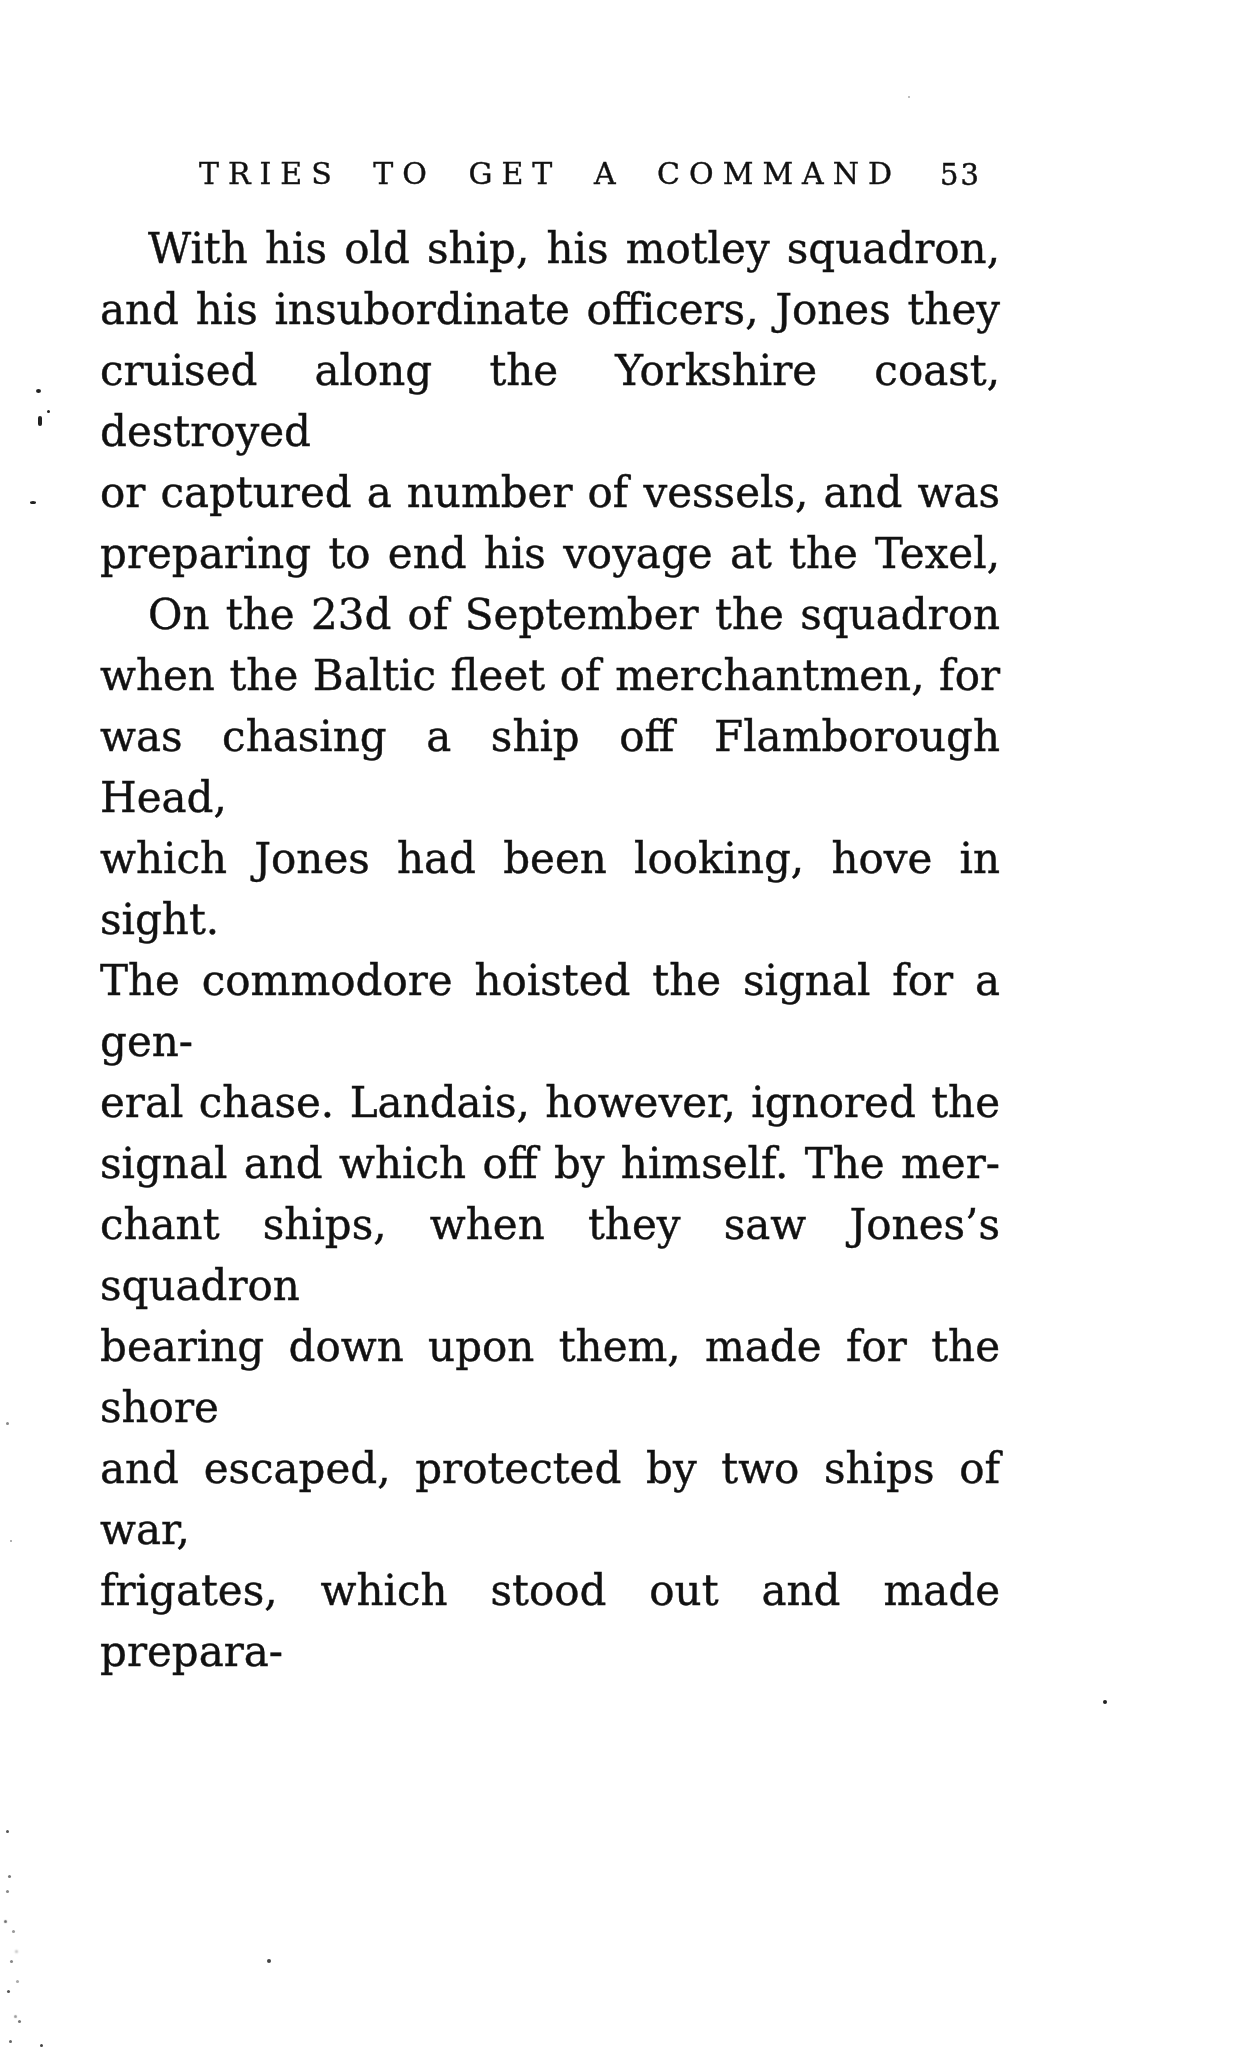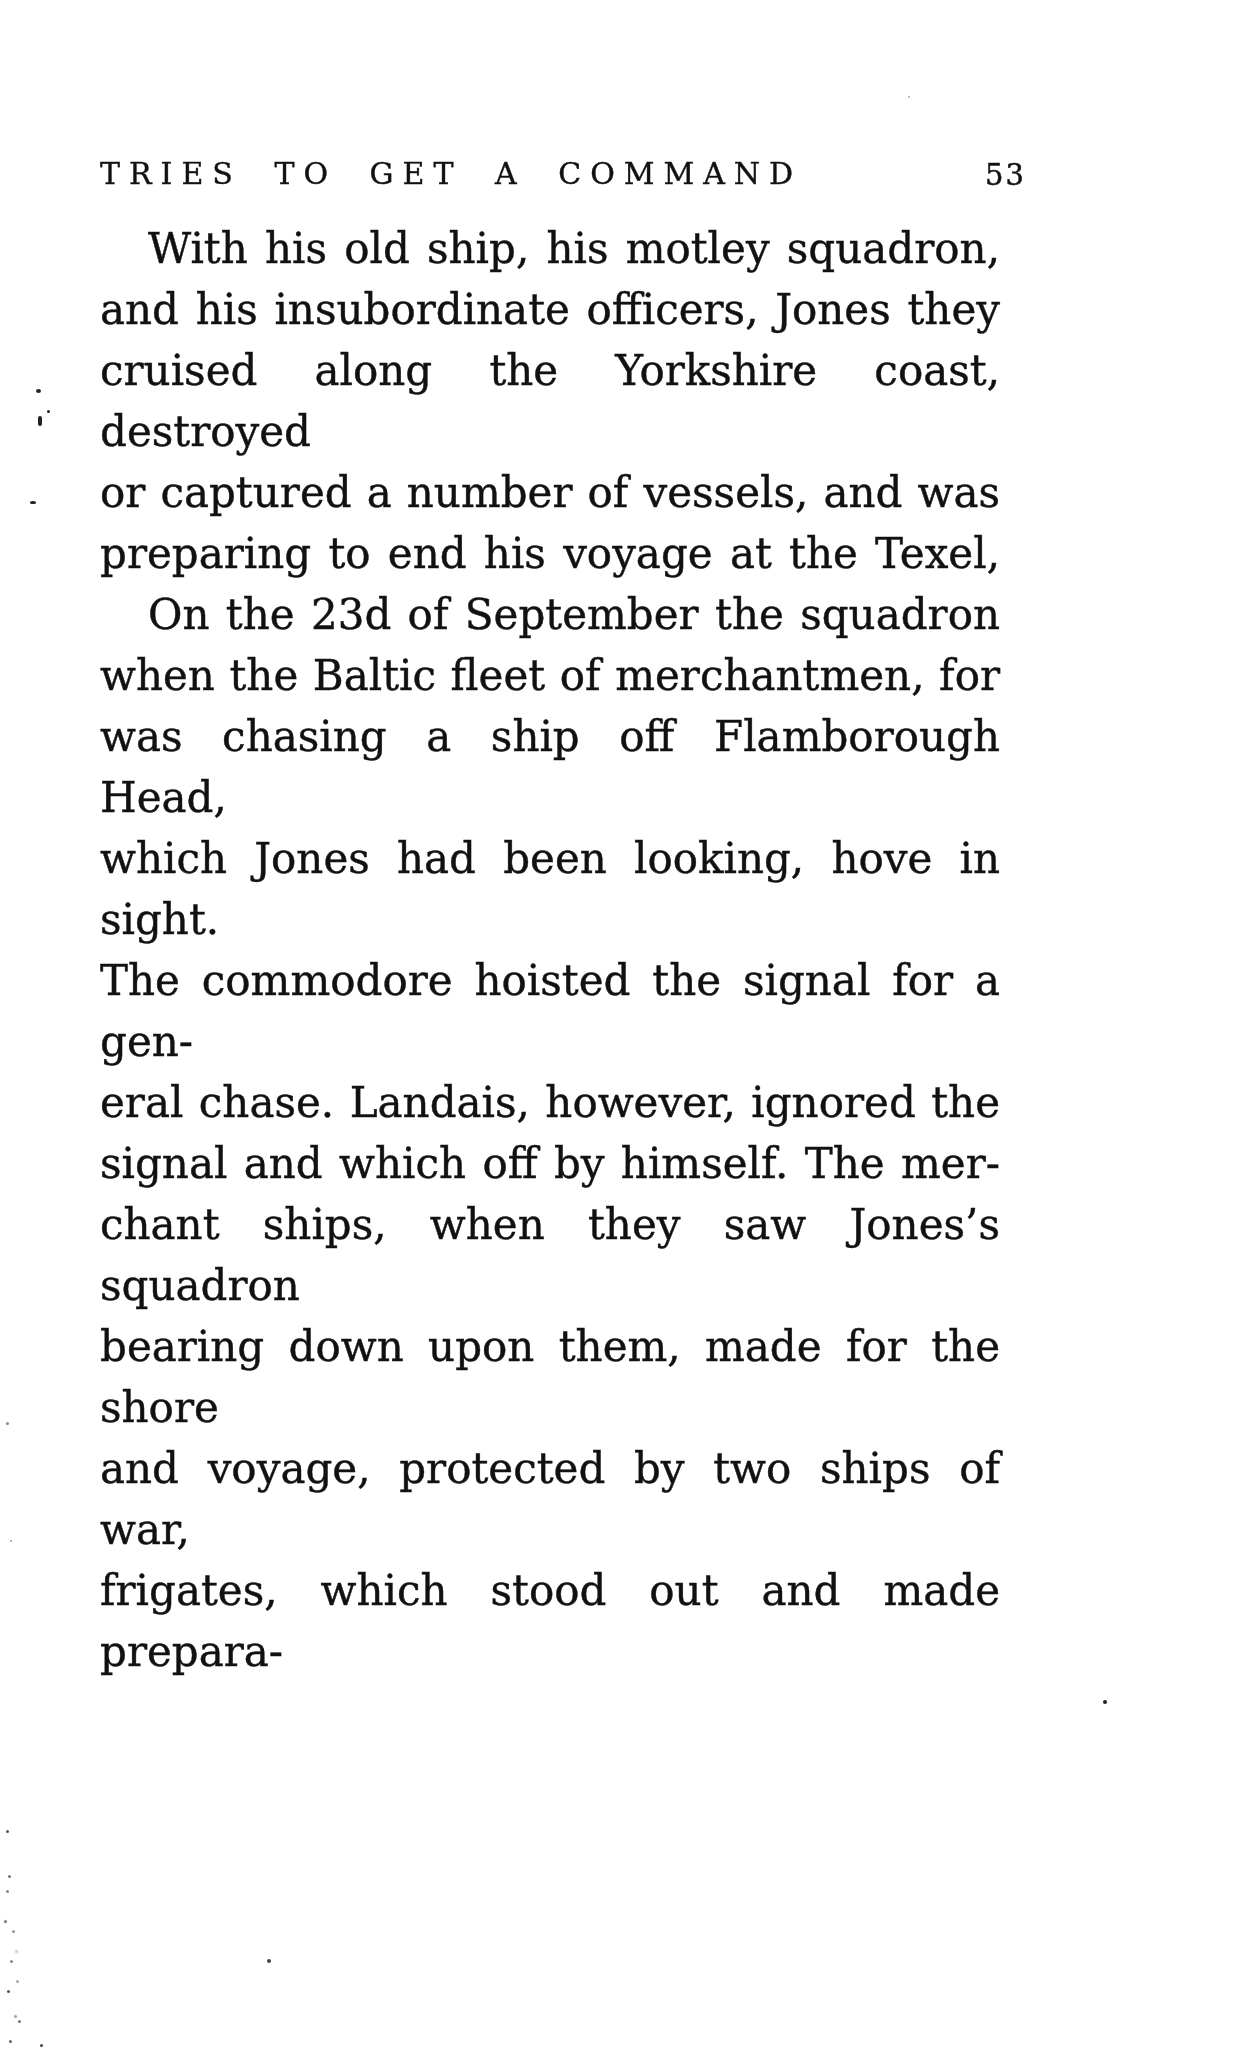--- a/index.html
+++ b/index.html
@@ -15,30 +15,30 @@
     overflow: hidden;
     font-family: "DejaVu Serif", "Liberation Serif", serif;
     color: #111111;
   }
   
   .running-head {
     position: absolute;
     left: 100px;
     top: 156px;
     width: 900px;
-    text-align: left;
+    text-align: center;
     font-size: 30px;
     letter-spacing: 9px;
     word-spacing: 14px;
     white-space: nowrap;
     -webkit-text-stroke: 0.4px #1a1a1a;
   }
   .folio {
     position: absolute;
-    left: 985px;
+    left: 940px;
     top: 158px;
     font-size: 29px;
     letter-spacing: 2px;
     -webkit-text-stroke: 0.5px #1a1a1a;
   }
   
   .text-block {
     position: absolute;
     left: 100px;
     top: 218px;
@@ -111,21 +111,21 @@
     <div>
       <div class="line first">On the 23d of September the squadron</div>
       <div class="line">when the Baltic fleet of merchantmen, for</div>
       <div class="line">was chasing a ship off Flamborough Head,</div>
       <div class="line">which Jones had been looking, hove in sight.</div>
       <div class="line">The commodore hoisted the signal for a gen-</div>
       <div class="line">eral chase.  Landais, however, ignored the</div>
       <div class="line">signal and which off by himself.  The mer-</div>
       <div class="line">chant ships, when they saw Jones’s squadron</div>
       <div class="line">bearing down upon them, made for the shore</div>
-      <div class="line">and voyage, protected by two ships of war,</div>
+      <div class="line">and escaped, protected by two ships of war,</div>
       <div class="line">frigates, which stood out and made prepara-</div>
 
     </div>
 
   </div>
 
   <span class="speck s1"></span>
   <span class="speck s2"></span>
   <span class="speck s3"></span>
   <span class="speck s4"></span>

